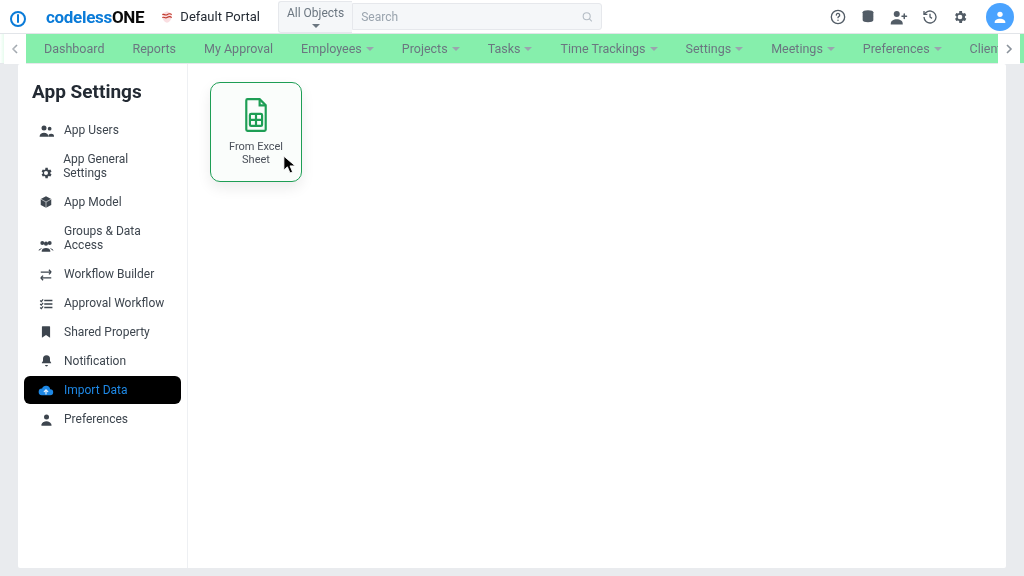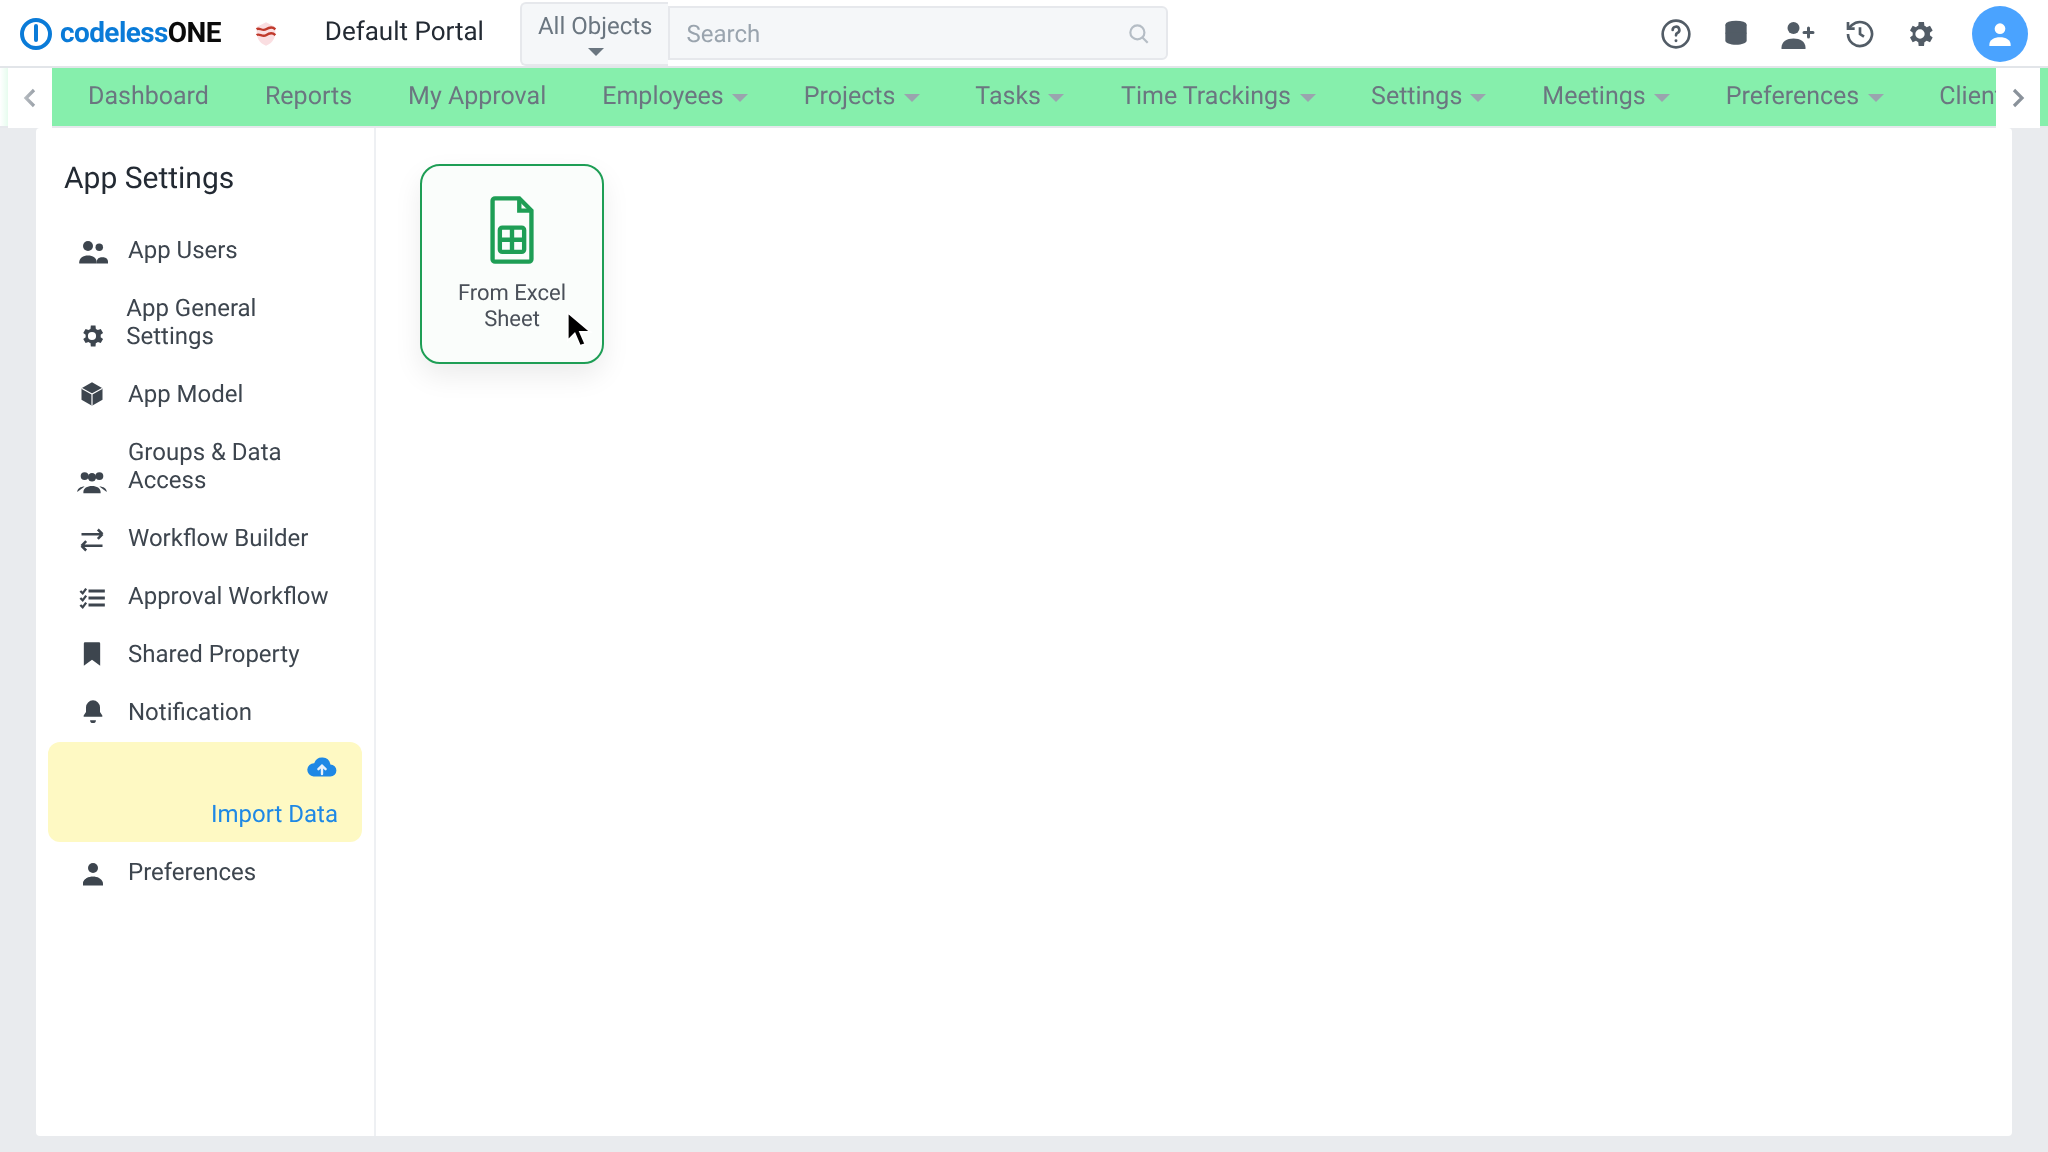--- a/index.html
+++ b/index.html
@@ -1,25 +1,25 @@
 <!DOCTYPE html>
 <html><head>
 <meta charset="utf-8">
 <style>
   * { box-sizing: border-box; margin: 0; padding: 0; font-family: -apple-system, BlinkMacSystemFont, "Segoe UI", Roboto, Helvetica, Arial, sans-serif; }
   html, body { width: 1024px; height: 576px; overflow: hidden; background: #e9ebee; }
   .app { width: 1024px; height: 576px; display: flex; flex-direction: column; background: #e9ebee; }
 
   
   .topbar { height: 34px; background: #fff; border-bottom: 1px solid #e2e5e9; display: flex; align-items: center; padding: 0 10px; gap: 10px; }
-  .logo { display: flex; align-items: flex-end; gap: 4px; font-weight: 700; font-size: 14px; color: #0a7bd8; letter-spacing: -0.3px; cursor: pointer;}
+  .logo { display: flex; align-items: flex-end; gap: 20px; font-weight: 700; font-size: 17px; color: #0a7bd8; letter-spacing: -0.3px; cursor: pointer;}
   .logo .circle { width:16px; height:16px; border:2.5px solid #0a7bd8; border-radius:50%; position:relative; display:inline-flex; align-items:center; justify-content:center;}
   .logo .circle::after{content:""; width:2.5px; height:9px; background:#0a7bd8; border-radius:2px;}
   .logo .one { color:#0a0a0a; }
-  .portal-sel { display:flex; align-items:center; gap:22px; color:#232a33; font-size:13px; margin-left:6px; cursor:pointer;text-align:center;}
+  .portal-sel { display:flex; align-items:center; gap:6px; color:#232a33; font-size:13px; margin-left:6px; cursor:pointer;text-align:center;}
   .portal-icon svg { display:block; }
 
   .obj-sel { display:flex; align-items:center; gap:4px; color:#6b7680; font-size:12px; padding:4px 8px; background:#f5f7f9; border-radius:3px 0 0 3px; border:1px solid #e6e8ec; border-right:none; cursor:pointer;flex-direction:column;}
   .search-wrap { display:flex; align-items:center; }
   .search-input { width:250px; height:27px; border:1px solid #e6e8ec; border-radius:0 3px 3px 0; padding:0 26px 0 8px; font-size:12px; background:#f5f7f9; color:#333; outline:none;}
   .search-input::placeholder{ color:#9aa4ae; }
   .search-box { position:relative; }
   .search-icon { position:absolute; right:8px; top:50%; transform:translateY(-50%); color:#b5bdc5; }
 
   .topbar .spacer { flex:1; }
@@ -33,24 +33,24 @@
   .nav-item { display:flex; align-items:center; gap:4px; color:#6b7680; font-size:12.5px; padding:0 14px; height:30px; cursor:pointer; white-space:nowrap;}
   .nav-arrow { width:22px; height:30px; display:flex; align-items:center; justify-content:center; color:#8a929b; cursor:pointer; background:#fff;}
   .nav-left-fade { position:absolute; left:0; top:0; bottom:0; width:20px; background:linear-gradient(90deg,#fff, rgba(255,255,255,0)); pointer-events:none;}
 
   
   .main { flex:1; display:flex; background:#e9ebee; padding:0 18px 8px 18px; gap:0; }
   .panel { background:#fff; flex:1; display:flex; border-radius:2px; overflow:hidden; }
 
   
   .sidebar { width:170px; border-right:1px solid #eef0f3; padding:16px 0 10px 0; }
-  .sidebar h3 { font-size:15px; font-weight:400; color:#232a33; padding:0 14px 12px 14px; }
+  .sidebar h3 { font-size:19px; font-weight:700; color:#232a33; padding:0 14px 12px 14px; }
   .side-item { display:flex; align-items:flex-end; gap:10px; padding:7px 12px 7px 14px; font-size:12px; color:#3d454e; cursor:pointer; border-radius:6px; margin:1px 6px;}
   .side-item .ico { width:16px; display:flex; justify-content:center; color:#3d454e; }
-  .side-item.active { background:#fef9c3; color:#1e88e5;flex-direction:column; }
+  .side-item.active { background:#000000; color:#1e88e5; }
   .side-item.active .ico { color:#1e88e5; }
 
   
   .content { flex:1; padding:18px 22px; }
   .card { width:92px; height:100px; border:1.5px solid #1e9e55; border-radius:10px; background:#fafdfb; box-shadow: 0 6px 14px rgba(0,0,0,0.08); display:flex; flex-direction:column; align-items:center; justify-content:center; gap:8px; cursor:pointer; position:relative;}
   .card .excel-icon { color:#1e9e55; }
   .card .card-label { font-size:11px; line-height:1.2; text-align:center; color:#4a5059; padding:0 8px;}
 
   .cursor-arrow { position:absolute; width:14px; height:20px; pointer-events:none; }
 

